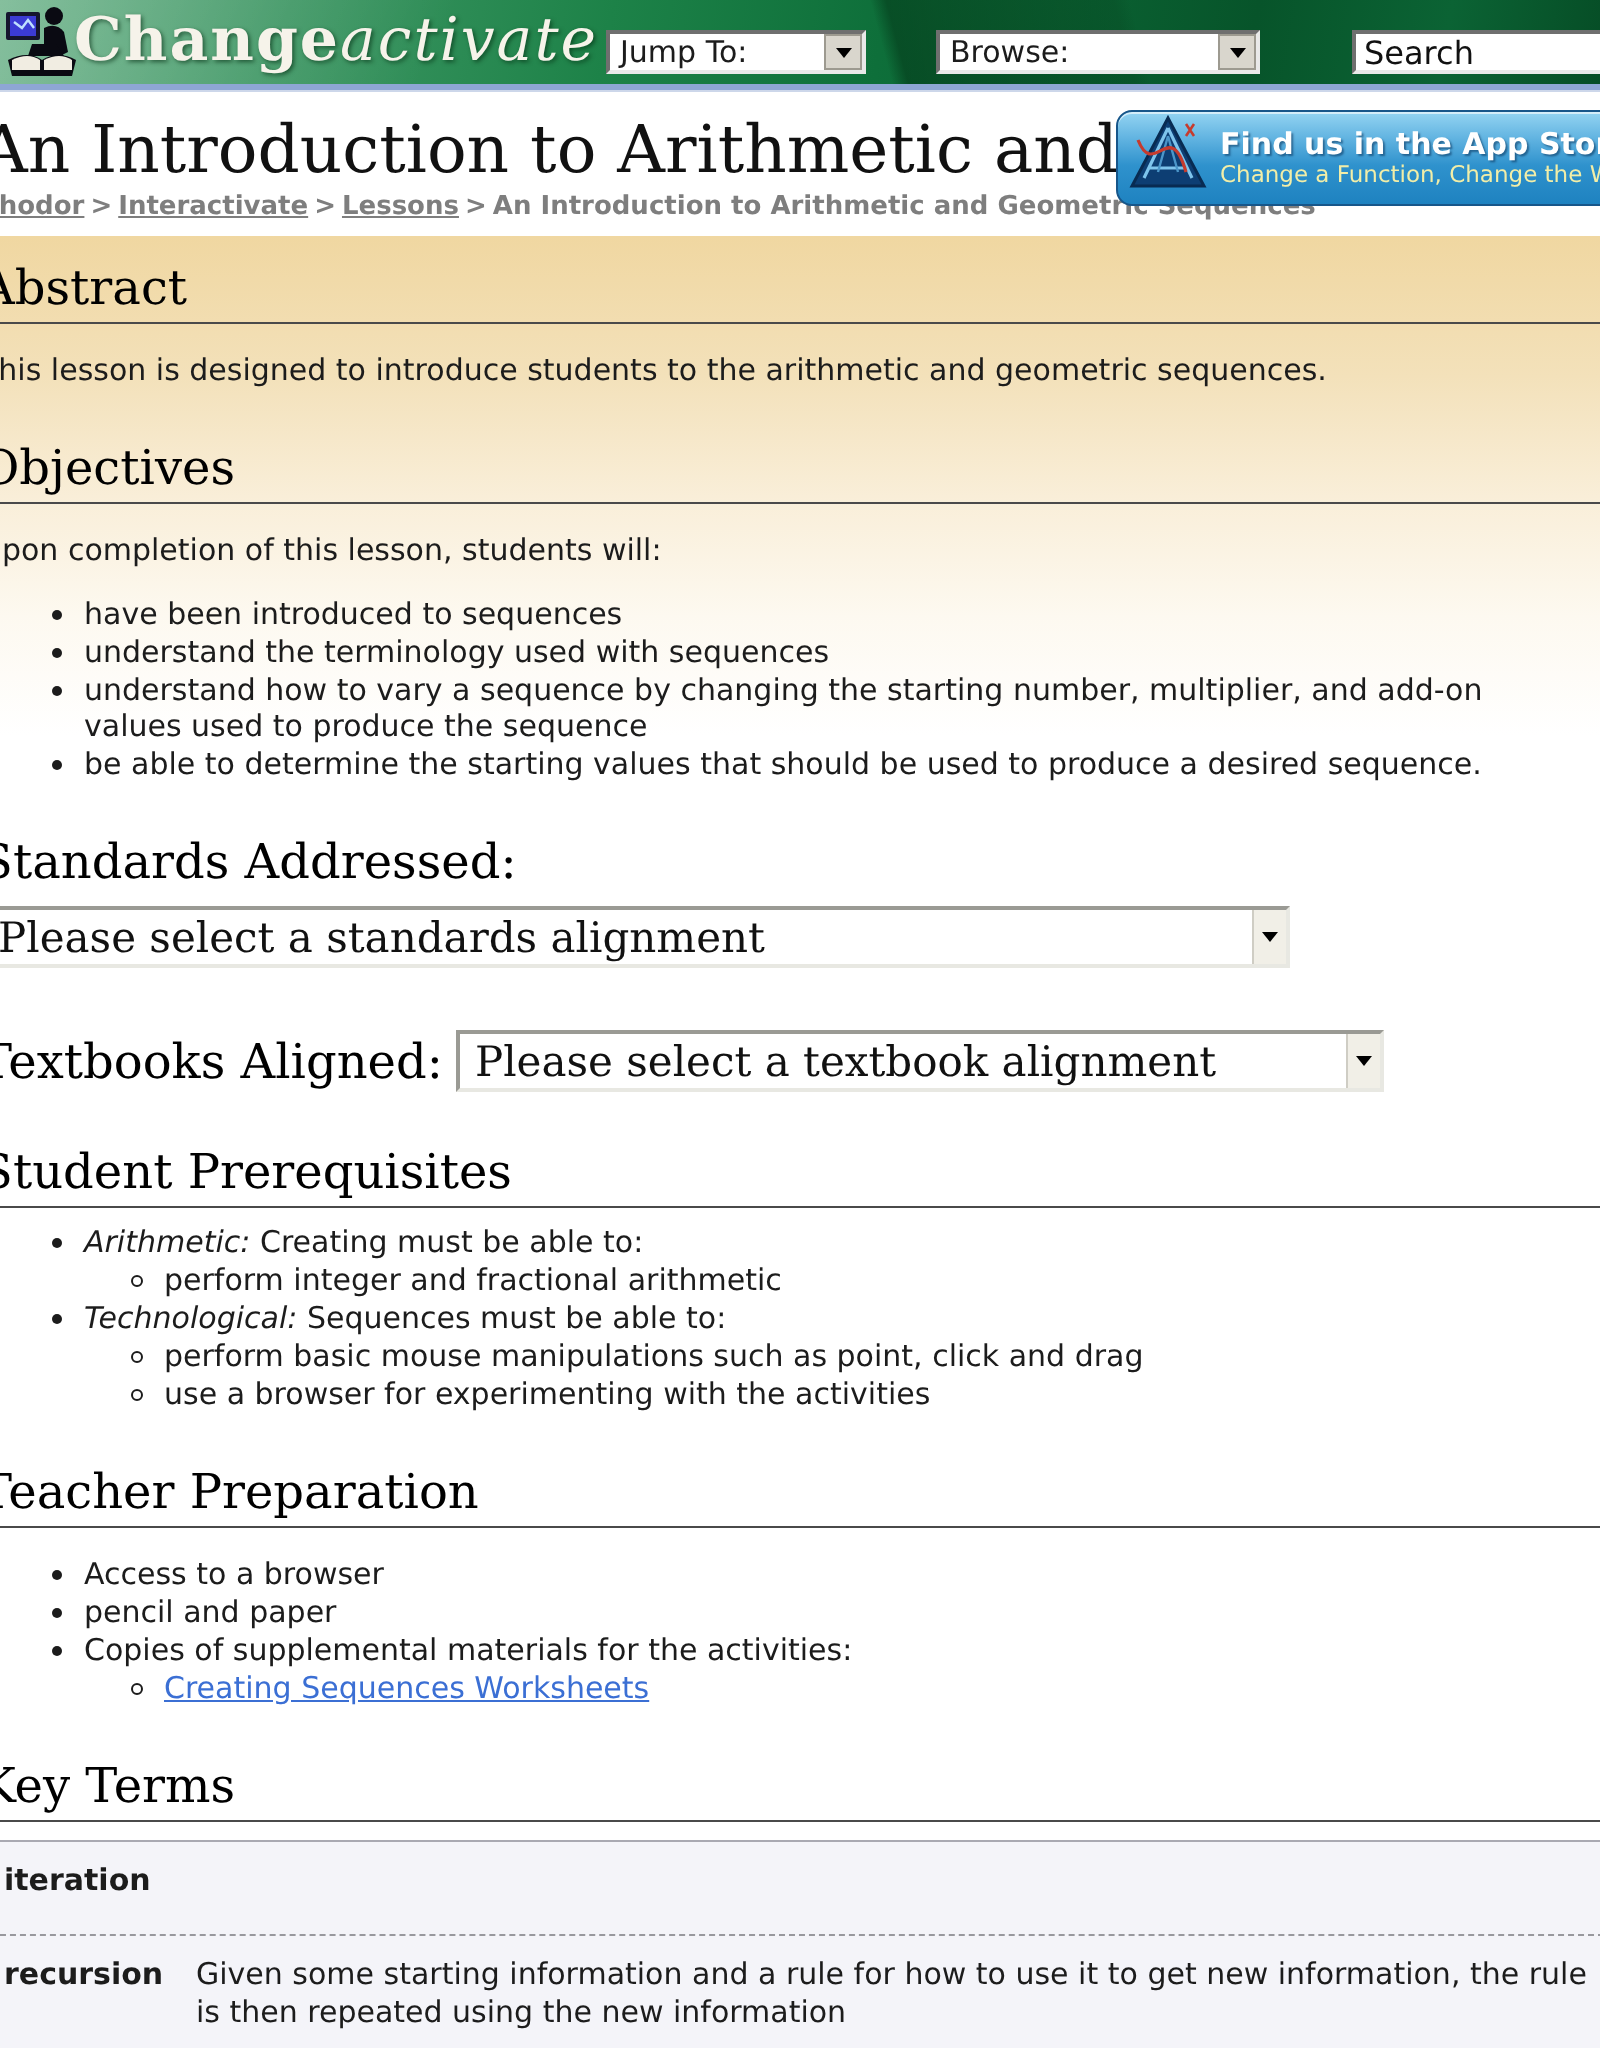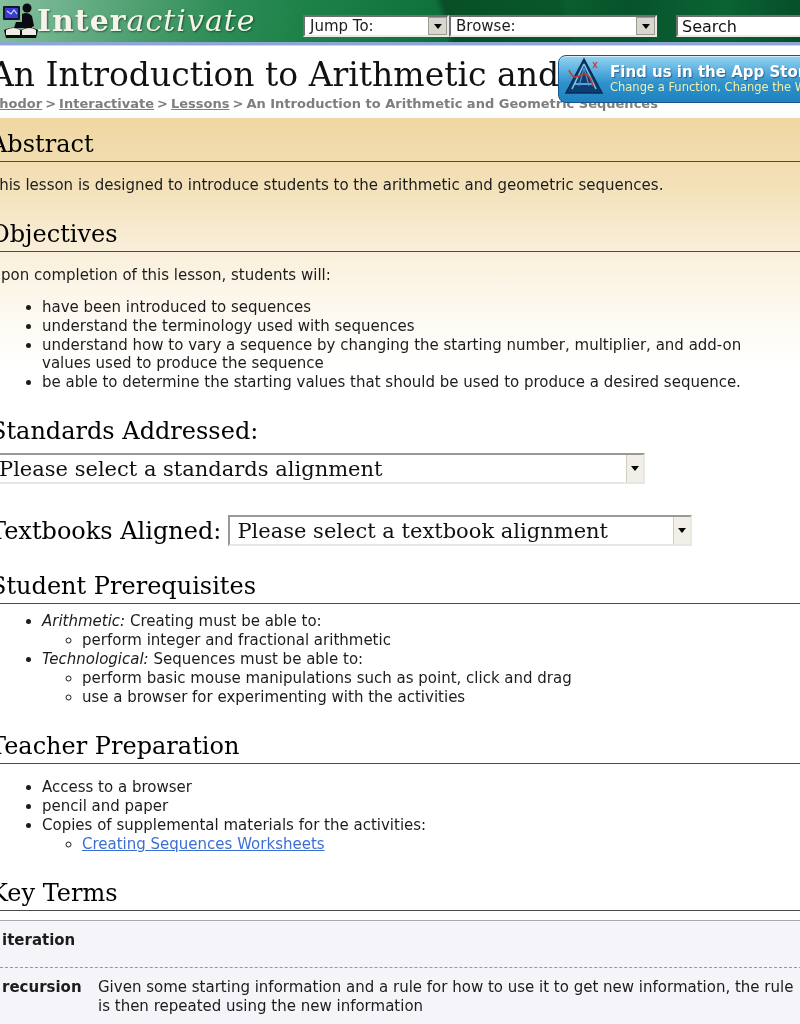--- a/index.html
+++ b/index.html
@@ -24,22 +24,22 @@
   .wordmark .w1{font-weight:bold;}
   .wordmark .w2{font-style:italic;}
   .hdr-ctl{position:absolute;top:15px;height:22px;box-sizing:border-box;}
   .fake-select{
     display:flex;align-items:stretch;background:#fff;
     border:2px solid;border-color:#6f6f6f #e9e9e9 #e9e9e9 #6f6f6f;
   }
   .fake-select .val{flex:1;display:flex;align-items:center;padding:0 5px;white-space:nowrap;overflow:hidden;}
   .fake-select .arrow{width:17px;background:#d9d6cd;border:1px solid #9d9a90;display:flex;align-items:center;justify-content:center;}
   .tri{width:0;height:0;border-left:4px solid transparent;border-right:4px solid transparent;border-top:5px solid #000;}
-  #jump-select{left:303px;width:146px;font-size:15px;}
-  #browse-select{left:449px;width:208px;font-size:15px;}
+  #jump-select{left:303px;width:130px;font-size:15px;}
+  #browse-select{left:468px;width:162px;font-size:15px;}
   #search-input{
     left:676px;width:160px;background:#fff;border:2px solid;
     border-color:#6f6f6f #e9e9e9 #e9e9e9 #6f6f6f;font-family:"DejaVu Sans",sans-serif;
     font-size:16px;padding:0 4px;color:#111;
   }
   .divider{height:3px;background:#8ea6d4;border-bottom:1px solid #cdd7ea;}
   
   .badge{
     position:absolute;left:558px;top:55px;width:262px;height:48px;z-index:9;
     border-radius:8px;border:1px solid #17568a;box-sizing:border-box;
@@ -105,21 +105,21 @@
       <path d="M5 9 l4 3 l3 -4 l3 4" stroke="#bfe0ff" stroke-width="1.2" fill="none"></path>
       <circle cx="25" cy="6" r="4.5" fill="#0a0a12"></circle>
       <path d="M20 12 q6 -3 10 2 l2 10 l-4 2 l-8 -2 z" fill="#0a0a12"></path>
       <path d="M14 20 l12 0 l4 6 l-18 0 z" fill="#0a0a12"></path>
       <path d="M2 28 q10 -5 17 0 q8 -5 17 0 l-2 8 l-30 0 z" fill="#0a0a12"></path>
       <path d="M4 28 q8 -4 14 0 l0 5 l-14 0 z" fill="#f1ede2"></path>
       <path d="M20 28 q8 -4 14 0 l0 5 l-14 0 z" fill="#f1ede2"></path>
     </svg>
   </span>
   <div class="wordmark">
-    <span class="w1">Inter</span><span class="w2">activate</span>
+    <span class="w1">Change</span><span class="w2">activate</span>
   </div>
 
   <div class="hdr-ctl fake-select" id="jump-select">
     <span class="val">Jump To:</span>
     <span class="arrow">
         <span class="tri"></span>
       </span>
   </div>
 
   <div class="hdr-ctl fake-select" id="browse-select">

